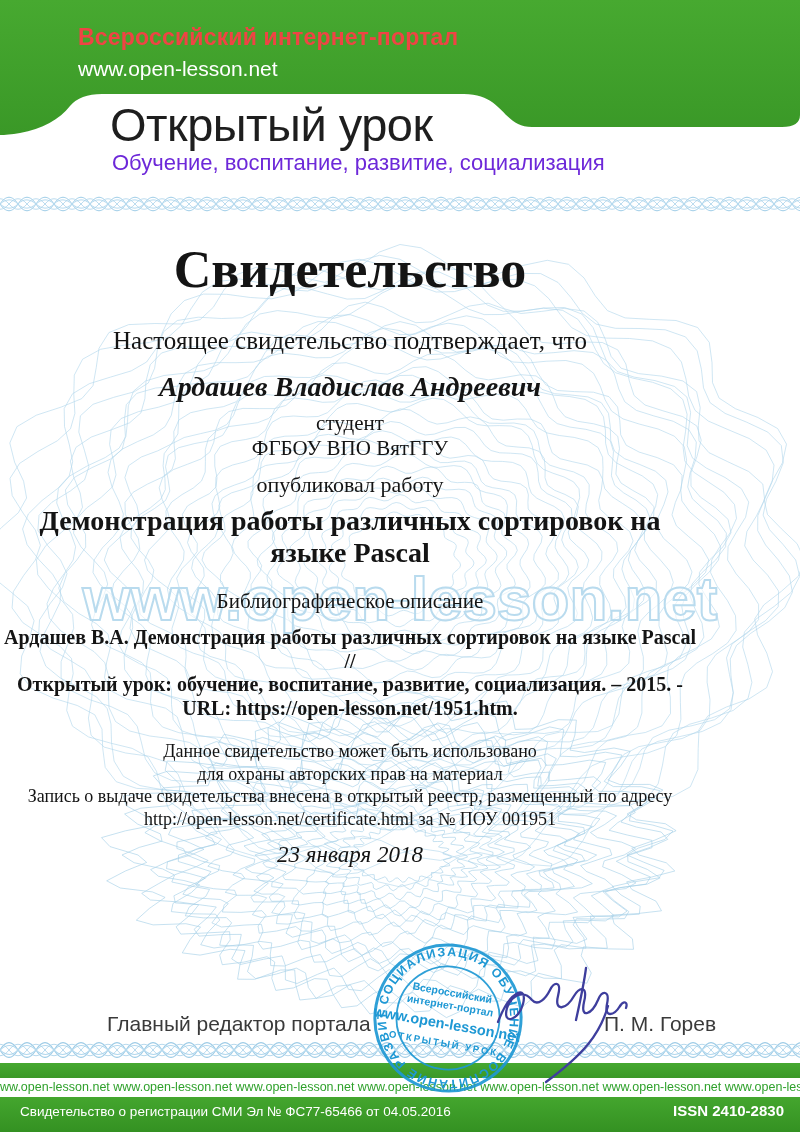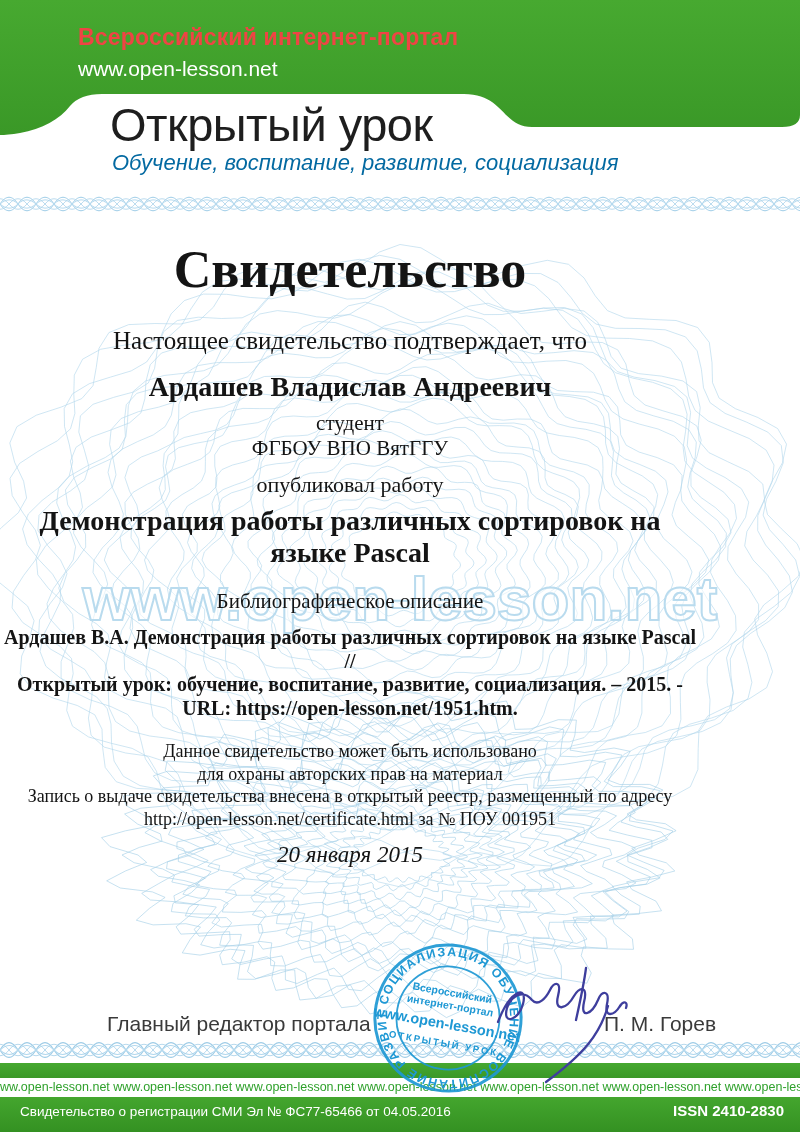--- a/index.html
+++ b/index.html
@@ -4,34 +4,34 @@
 <style>
   html,body{margin:0;padding:0;}
   body{width:800px;height:1132px;position:relative;overflow:hidden;background:#fff;
        font-family:"Liberation Sans","DejaVu Sans",sans-serif;}
   .abs{position:absolute;}
   
   #header-shape{left:0;top:0;width:800px;height:140px;z-index:4;}
   .portal-title{left:78px;top:24px;color:#ef4444;font-size:23px;font-weight:bold;z-index:5;letter-spacing:.2px;}
   .portal-url{left:78px;top:57px;color:#fff;font-size:21px;z-index:5;}
   .site-name{left:110px;top:97px;color:#1e1e1e;font-size:47px;font-weight:500;z-index:5;letter-spacing:-.5px;}
-  .site-tagline{left:112px;top:150px;color:#0369a1;font-size:22px;font-style:italic;z-index:5;}
+  .site-tagline{left:112px;top:150px;color:#6d28d9;font-size:22px;z-index:5;}
   
   #band-top{left:0;top:193px;width:800px;height:21px;z-index:1;}
   #band-bottom{left:0;top:1038px;width:800px;height:24px;z-index:2;}
   #rosette-wrap{left:0;top:200px;width:800px;height:860px;overflow:hidden;z-index:1;}
   .watermark{left:0;top:563px;width:800px;text-align:center;z-index:2;
      font-size:62px;font-weight:bold;color:rgba(255,255,255,.55);
      -webkit-text-stroke:2px #b9dbee;letter-spacing:0px;}
   
   .ctr{left:0;width:700px;text-align:center;z-index:3;color:#141414;
        font-family:"Liberation Serif","DejaVu Serif",serif;}
   .cert-title{top:240px;font-size:52px;font-weight:bold;}
   .confirm-line{top:327px;font-size:25px;}
-  .recipient-name{top:371px;font-size:28px;font-weight:bold;}
+  .recipient-name{top:371px;font-size:28px;font-weight:bold;font-style:italic;}
   .recipient-role{top:411px;font-size:21px;}
   .recipient-org{top:436px;font-size:21px;}
   .action-line{top:472px;font-size:22px;}
   .work-title{top:505px;font-size:28px;font-weight:bold;line-height:1.15;}
   .work-title span{display:inline-block;max-width:700px;}
   .bib-label{top:589px;font-size:21px;}
   .bib-text{top:626px;font-size:20px;font-weight:bold;line-height:23.5px;}
   .usage-text{top:740px;font-size:18px;line-height:22.5px;}
   .cert-date{top:842px;font-size:23px;font-style:italic;}
   
@@ -149,21 +149,21 @@
   <span style="display:block">Ардашев В.А. Демонстрация работы различных сортировок на языке Pascal //</span>
   <span style="display:block">Открытый урок: обучение, воспитание, развитие, социализация. – 2015. -</span>
   <span style="display:block">URL: https://open-lesson.net/1951.htm.</span>
 </div>
 <div class="abs ctr usage-text">
   <span style="display:block">Данное свидетельство может быть использовано</span>
   <span style="display:block">для охраны авторских прав на материал</span>
   <span style="display:block">Запись о выдаче свидетельства внесена в открытый реестр, размещенный по адресу</span>
   <span style="display:block">http://open-lesson.net/certificate.html за № ПОУ 001951</span>
 </div>
-<div class="abs ctr cert-date">20 января 2015</div>
+<div class="abs ctr cert-date">23 января 2018</div>
 
 <div class="abs editor-label">Главный редактор портала</div>
 <div class="abs editor-name">П. М. Горев</div>
 
 <svg class="abs" id="stamp" viewBox="0 0 160 160">
   <g transform="rotate(10 80 80)" fill="none" stroke="#1e98d4" opacity="0.92">
     <circle cx="80" cy="80" r="73" stroke-width="3"></circle>
     <circle cx="80" cy="80" r="51.5" stroke-width="1.8"></circle>
   </g>
   <defs>

